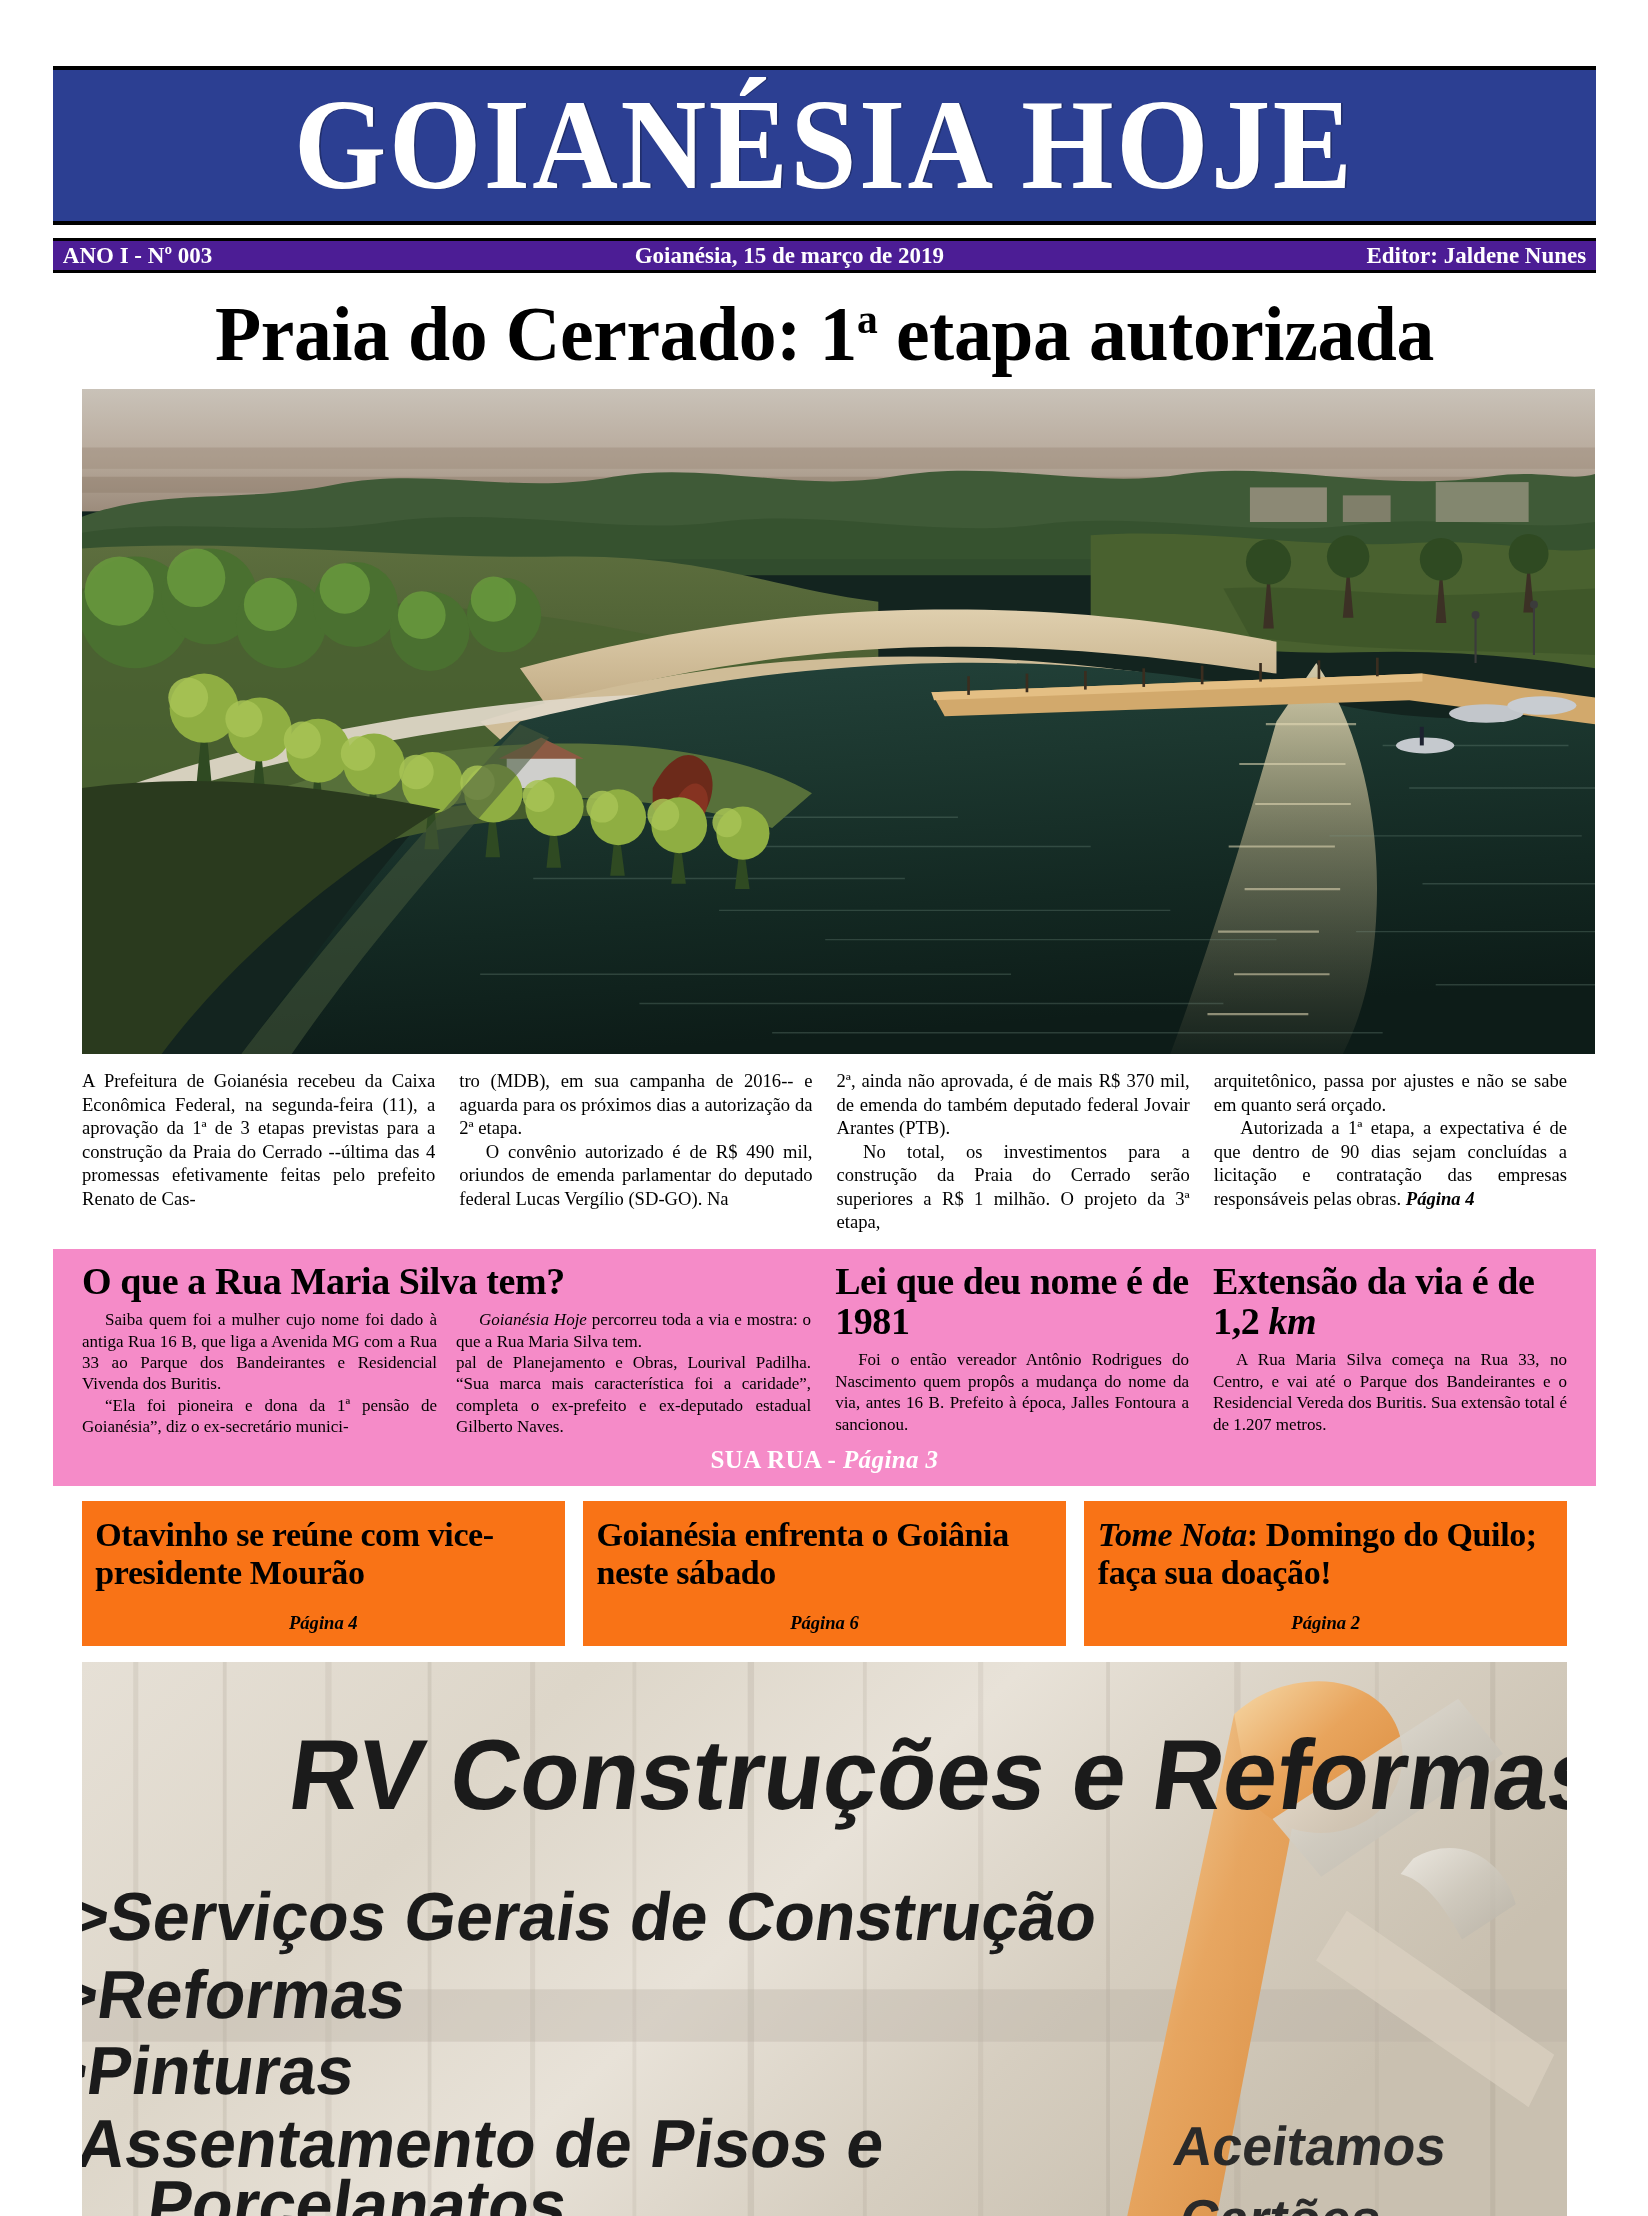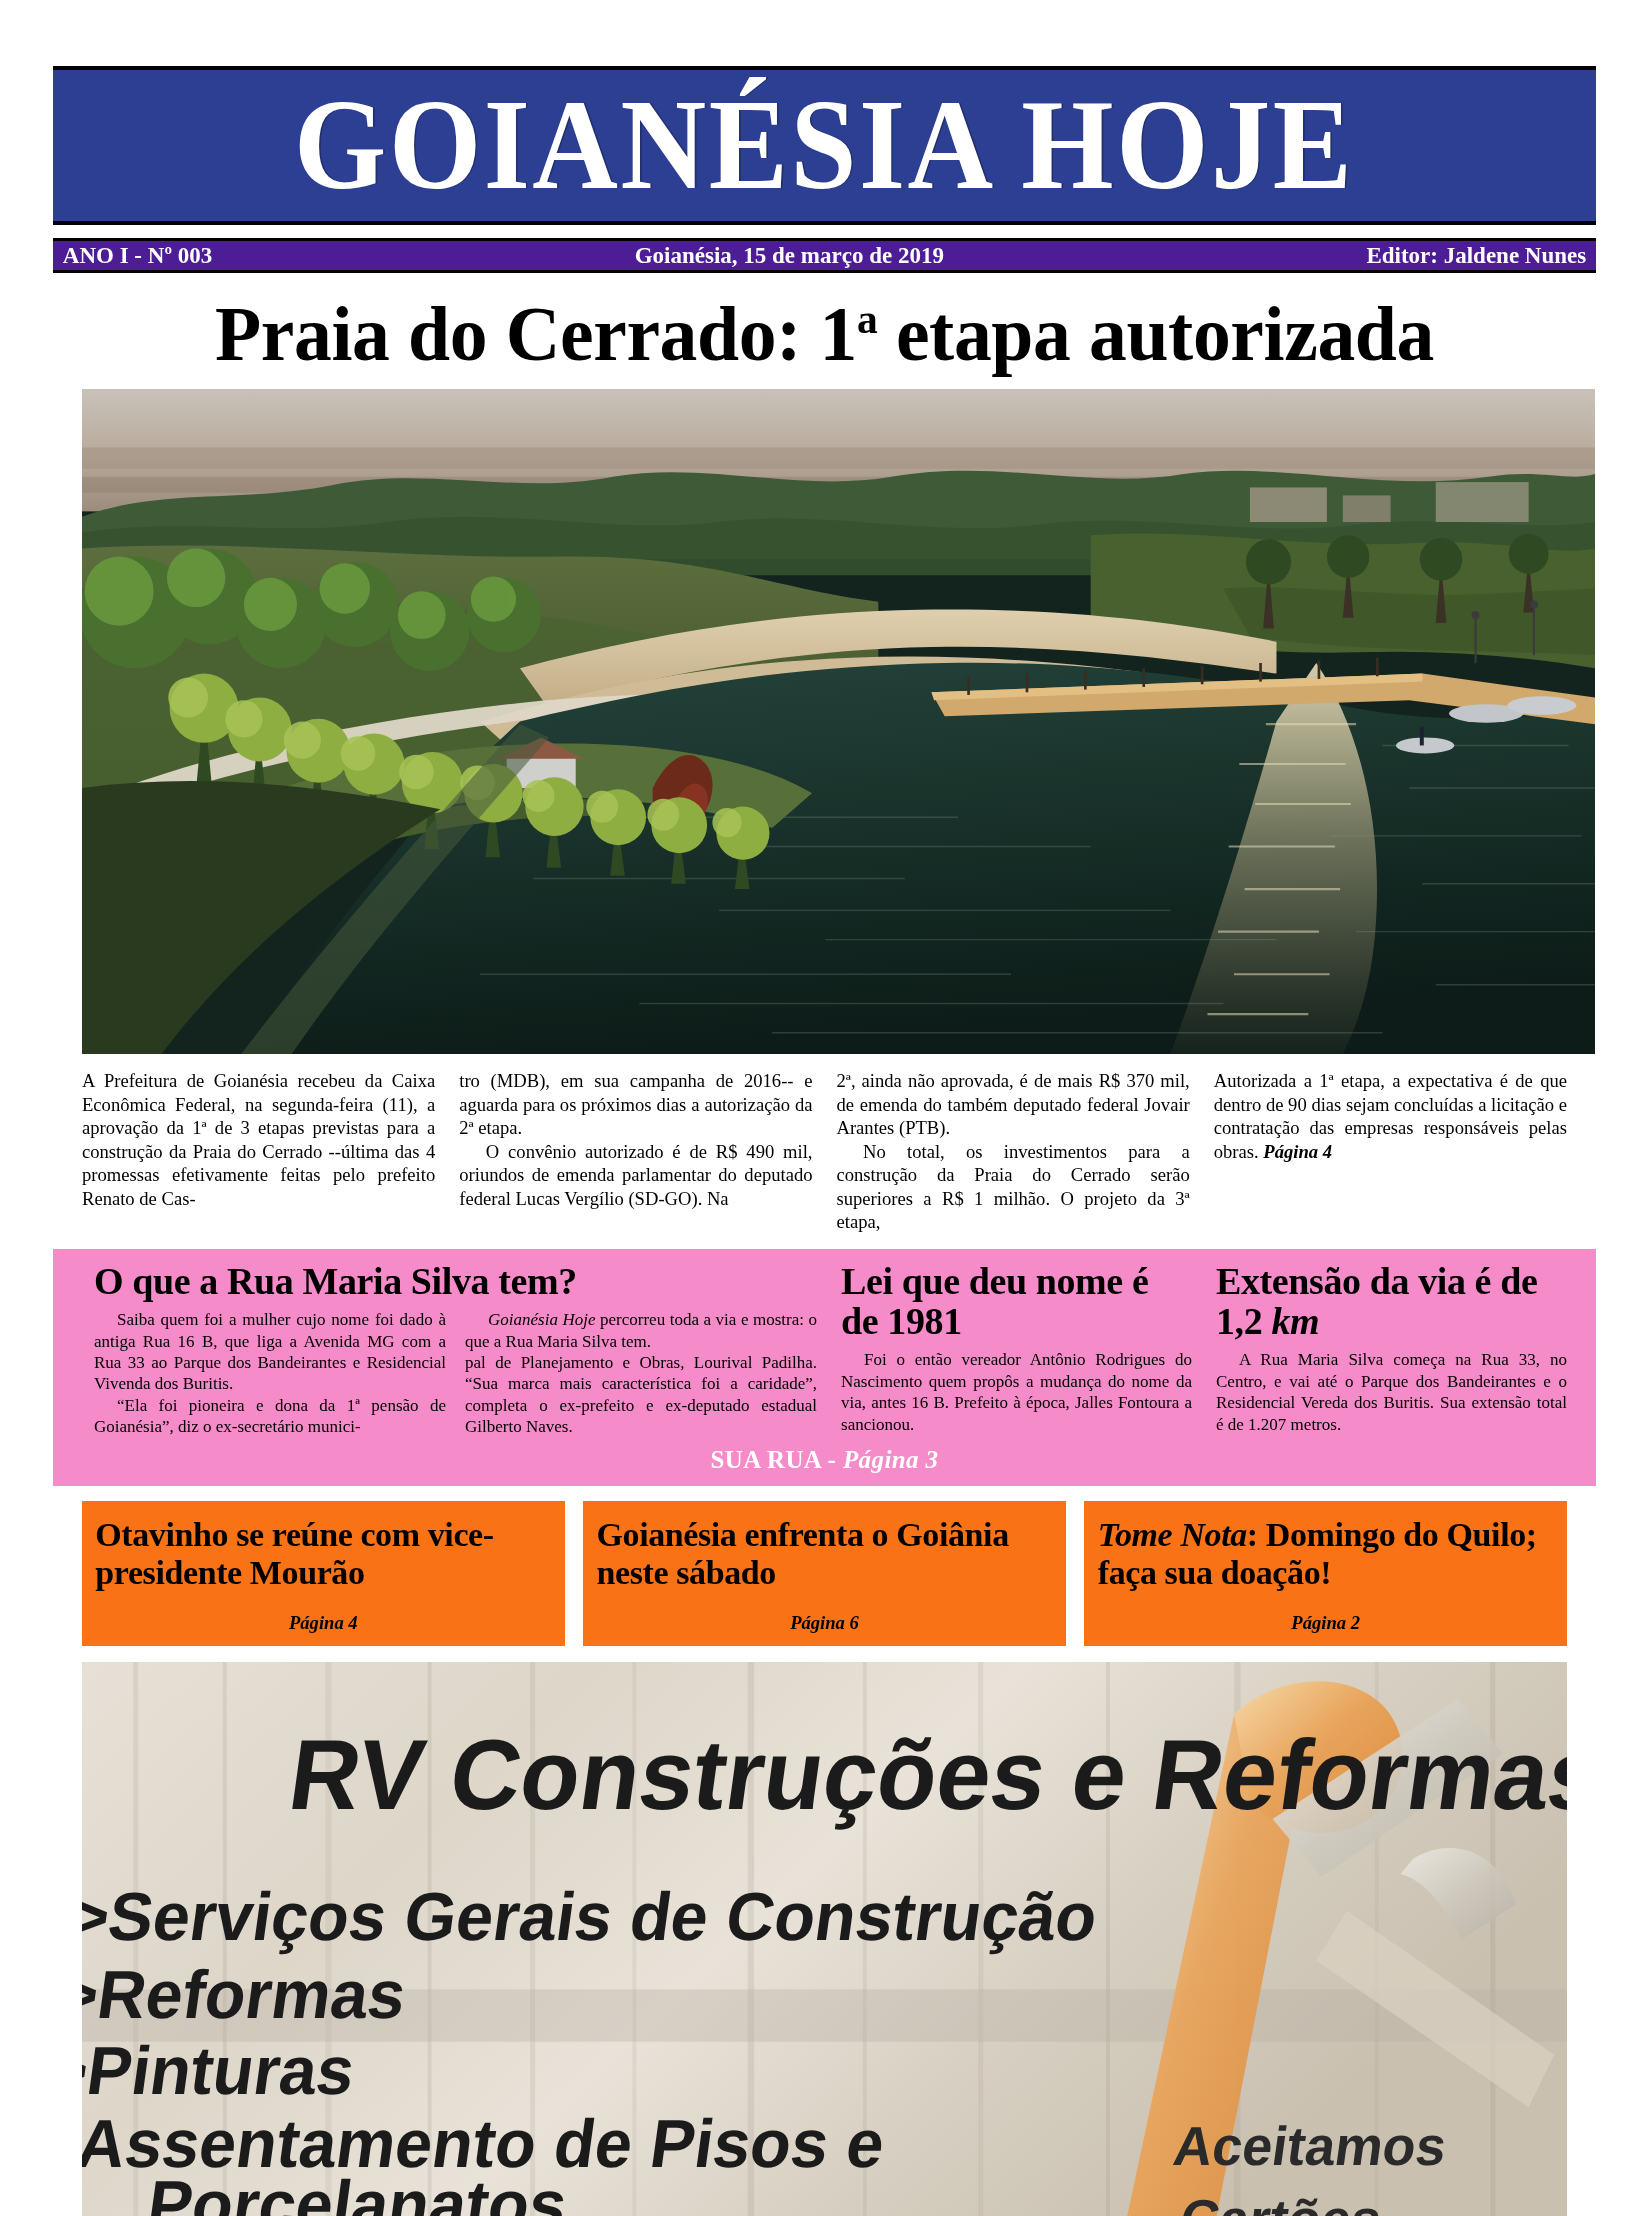--- a/index.html
+++ b/index.html
@@ -107,21 +107,21 @@
   .lead-body .col p + p{text-indent:26.6px;}
   .pag-inline{font-weight:bold; font-style:italic; white-space:nowrap;}
 
   
   .pink{
     margin-top:16px;
     background:#f58bc8;
     padding:11.5px 29px 7px 29px;
     box-sizing:border-box;
   }
-  .pink-cols{display:flex; gap:24px;margin-left:12px;}
+  .pink-cols{display:flex; gap:24px;}
   .pink-col{flex:1 1 0;}
   .pink-col.wide{flex:2.06 1 0;}
   .pink h2{
     margin:0 0 8px 0;
     font-size:38px;
     line-height:1.06;
     font-weight:bold;
     letter-spacing:-0.4px;
   }
   .pink h2 .km{font-style:italic;}
@@ -411,20 +411,21 @@
     </div>
     <div class="col">
       <p>tro (MDB), em sua campanha de 2016-- e aguarda para os próximos dias a autorização da 2ª etapa.</p>
       <p>O convênio autorizado é de R$ 490 mil, oriundos de emenda parlamentar do deputado federal Lucas Vergílio (SD-GO). Na</p>
     </div>
     <div class="col">
       <p>2ª, ainda não aprovada, é de mais R$ 370 mil, de emenda do também deputado federal Jovair Arantes (PTB).</p>
       <p>No total, os investimentos para a construção da Praia do Cerrado serão superiores a R$ 1 milhão. O projeto da 3ª etapa,</p>
     </div>
     <div class="col">
+      <p>arquitetônico, passa por ajustes e não se sabe em quanto será orçado.</p>
       <p><span>Autorizada a 1ª etapa, a expectativa é de que dentro de 90 dias sejam concluídas a licitação e contratação das empresas responsáveis pelas obras.</span> <span class="pag-inline">Página 4</span></p>
     </div>
   </div>
 
   <div class="pink">
     <div class="pink-cols">
 
       <div class="pink-col wide">
         <h2>O que a Rua Maria Silva tem?</h2>
         <div class="pink-text">

